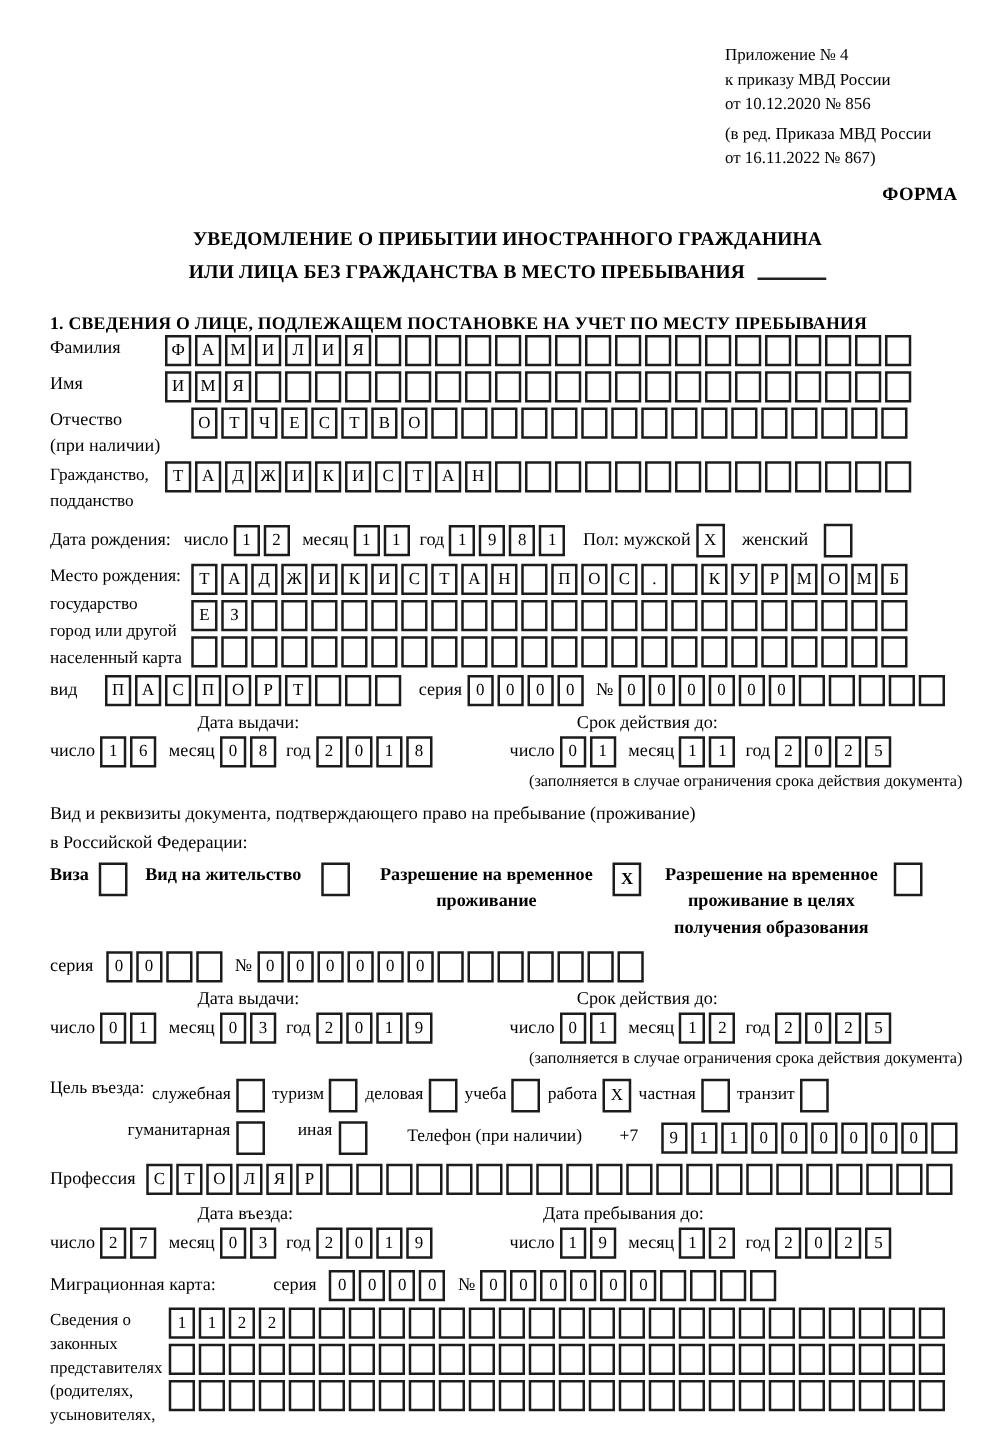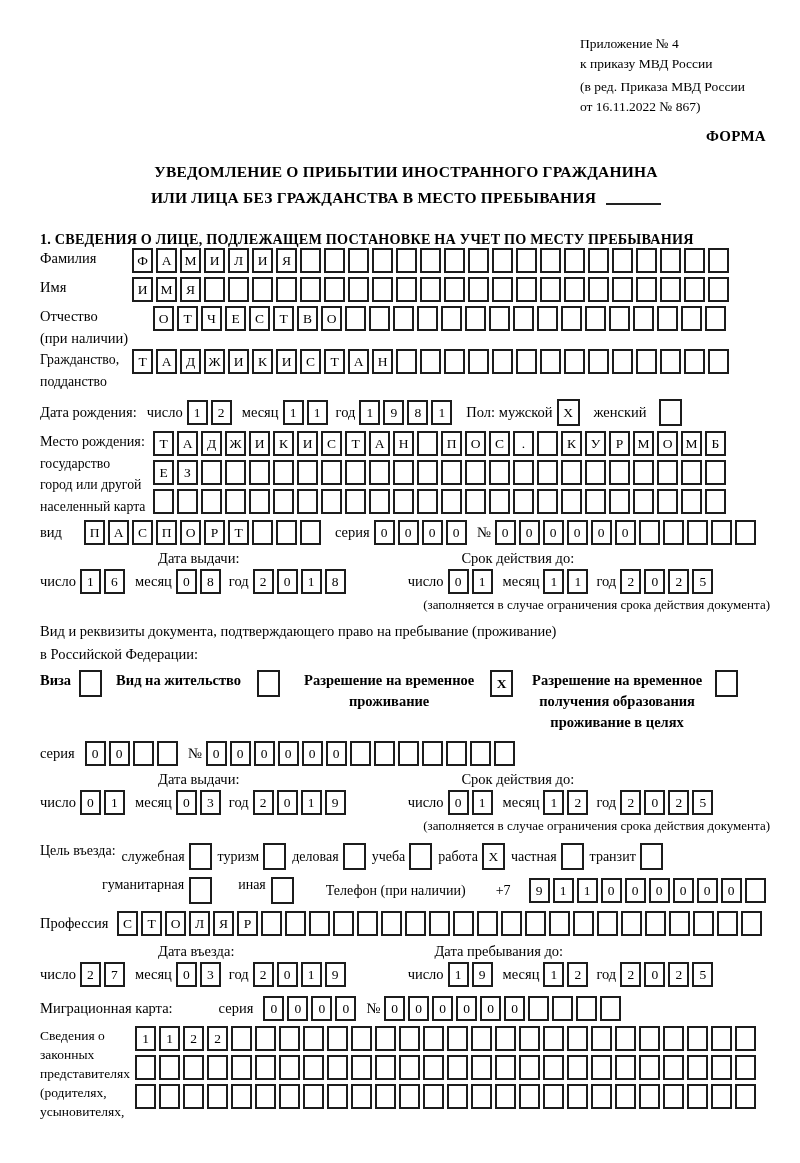--- a/index.html
+++ b/index.html
@@ -43,20 +43,21 @@
   .srow{display:flex;align-items:center;}
 </style>
 </head>
 <body>
 
 <div class="page">
 
   <div class="appendix">
     <div>Приложение № 4</div>
     <div>к приказу МВД России</div>
+    <div>от 10.12.2020 № 856</div>
     <div class="grp2">(в ред. Приказа МВД России</div>
     <div>от 16.11.2022 № 867)</div>
   </div>
 
   <div class="forma">ФОРМА</div>
 
   <div class="title">
     <span>УВЕДОМЛЕНИЕ О ПРИБЫТИИ ИНОСТРАННОГО ГРАЖДАНИНА</span><br>
     <span>ИЛИ ЛИЦА БЕЗ ГРАЖДАНСТВА В МЕСТО ПРЕБЫВАНИЯ</span><span class="blank-line"></span>
   </div>
@@ -414,22 +415,22 @@
         <div>Разрешение на временное</div>
         <div>проживание</div>
       </div>
       <div class="cells cbx">
           <span class="cell">X</span>
         </div>
     </div>
     <div class="opt" style="margin-left:14px">
       <div class="optlbl c" style="width:180px">
         <div>Разрешение на временное</div>
+        <div>проживание в целях</div>
         <div>получения образования</div>
-        <div>проживание в целях</div>
       </div>
       <div class="cells cbx">
           <span class="cell"></span>
         </div>
     </div>
   </div>
 
   <div class="srow" style="margin-top:8px">
     <span class="dlbl">серия</span>
     <div class="cells ml6">

